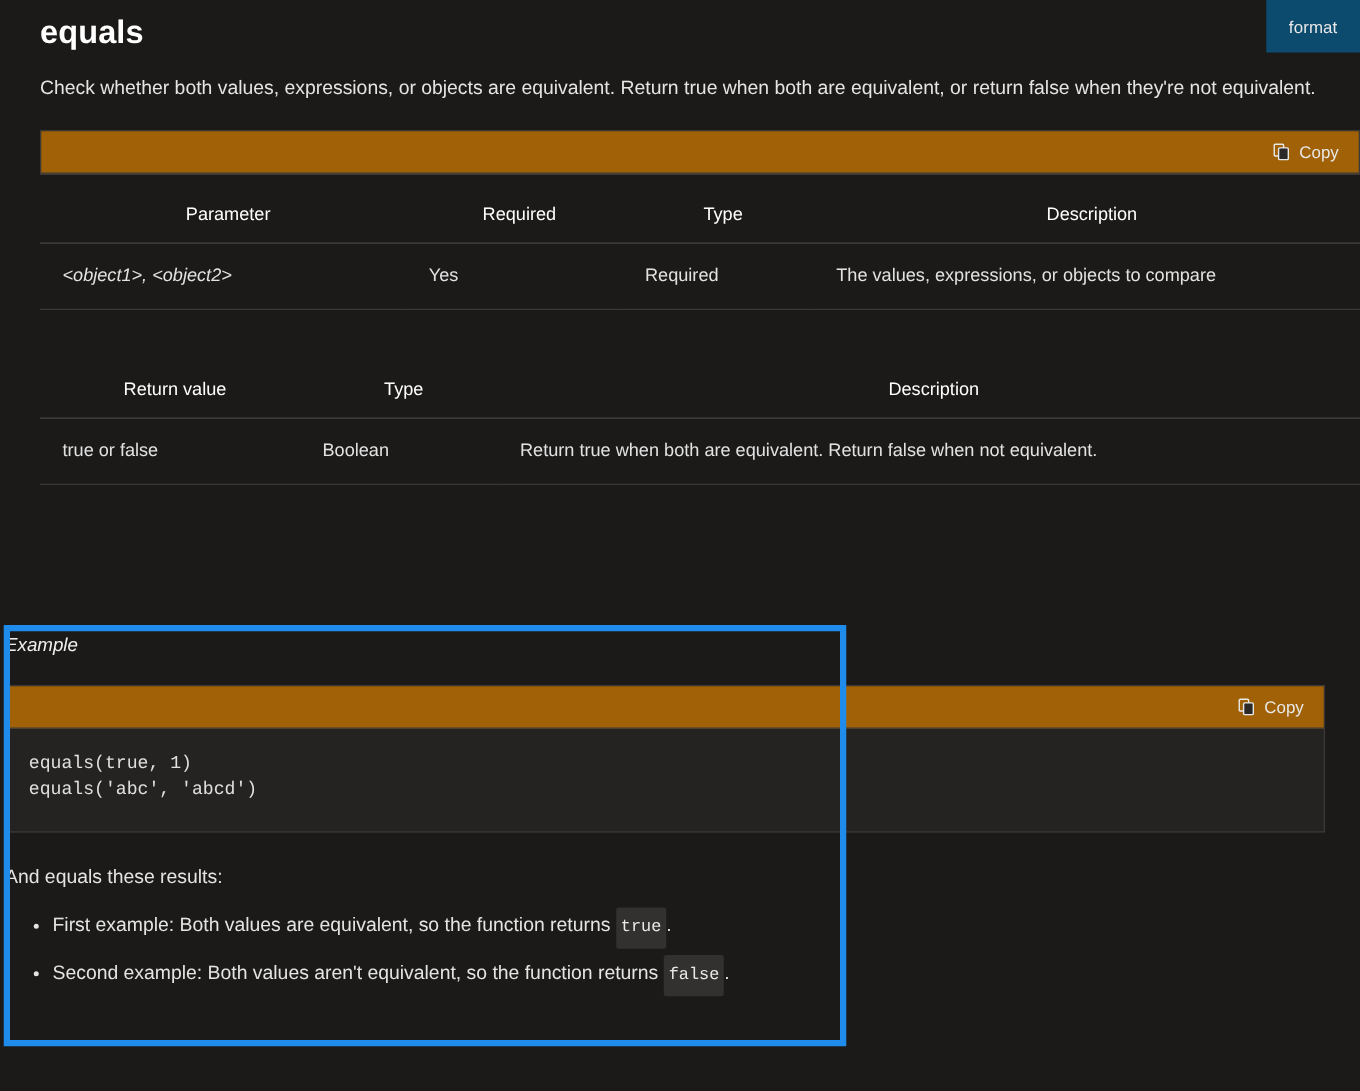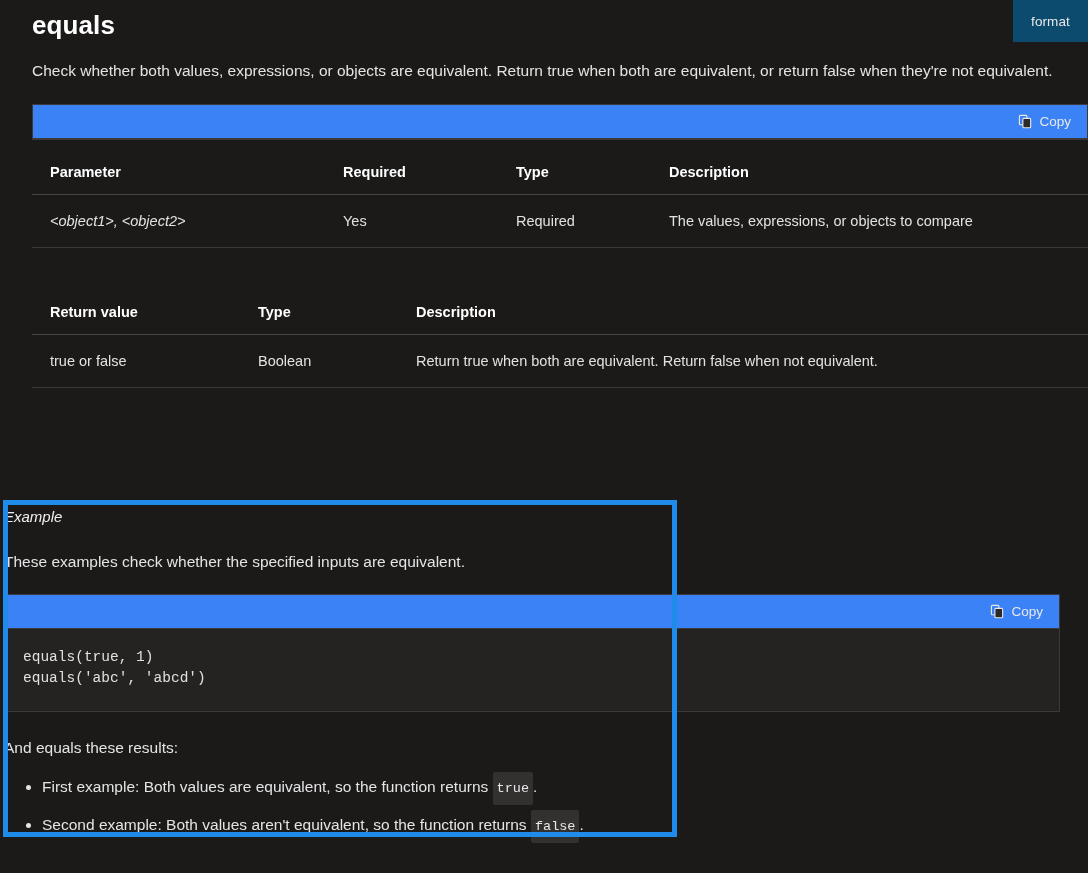--- a/index.html
+++ b/index.html
@@ -66,21 +66,21 @@
   }
 
   
   .codeblock {
     margin-top: 20px;
     border: 1px solid #3b3a39;
     background: #242322;
   }
   .codeblock .cb-header {
     height: 33px;
-    background: #3b82f6;
+    background: #a16207;
     border-bottom: 1px solid #3b3a39;
     display: flex;
     align-items: center;
     justify-content: flex-end;
     padding-right: 4px;
     position: relative;
   }
   .copy-btn {
     display: flex;
     align-items: center;
@@ -118,22 +118,22 @@
   }
 
   
   table.doc-table {
     width: 1056px;
     border-collapse: collapse;
     margin-top: 10px;
     font-size: 14.5px;
   }
   table.doc-table th {
-    text-align: left;
-    font-weight: bold;
+    text-align: center;
+    font-weight: normal;
     color: #ffffff;
     font-size: 14.5px;
     padding: 14px 10px 14px 18px;
     border-bottom: 1px solid #484644;
   }
   table.doc-table td {
     padding: 16px 10px 16px 18px;
     color: #e2e2e2;
     border-bottom: 1px solid #3a3837;
     vertical-align: top;
@@ -272,21 +272,20 @@
         </tr>
       </tbody>
     </table>
 
   </div>
 
   <div class="example-section">
 
     <p class="example-label">Example</p>
 
-    <p class="example-intro">These examples check whether the specified inputs are equivalent.</p>
 
     <div class="codeblock tall">
       <div class="cb-header">
         <button class="copy-btn">
           <span class="copy-icon">
             <svg width="15" height="15" viewBox="0 0 16 16" fill="none" xmlns="http://www.w3.org/2000/svg">
               <rect x="1.5" y="1.5" width="8" height="10" rx="1" stroke="#e8e8e8" stroke-width="1.2" fill="none"></rect>
               <rect x="5.2" y="4.6" width="8.3" height="10" rx="1" stroke="#e8e8e8" stroke-width="1.2" fill="#2b2a29"></rect>
             </svg>
           </span>

